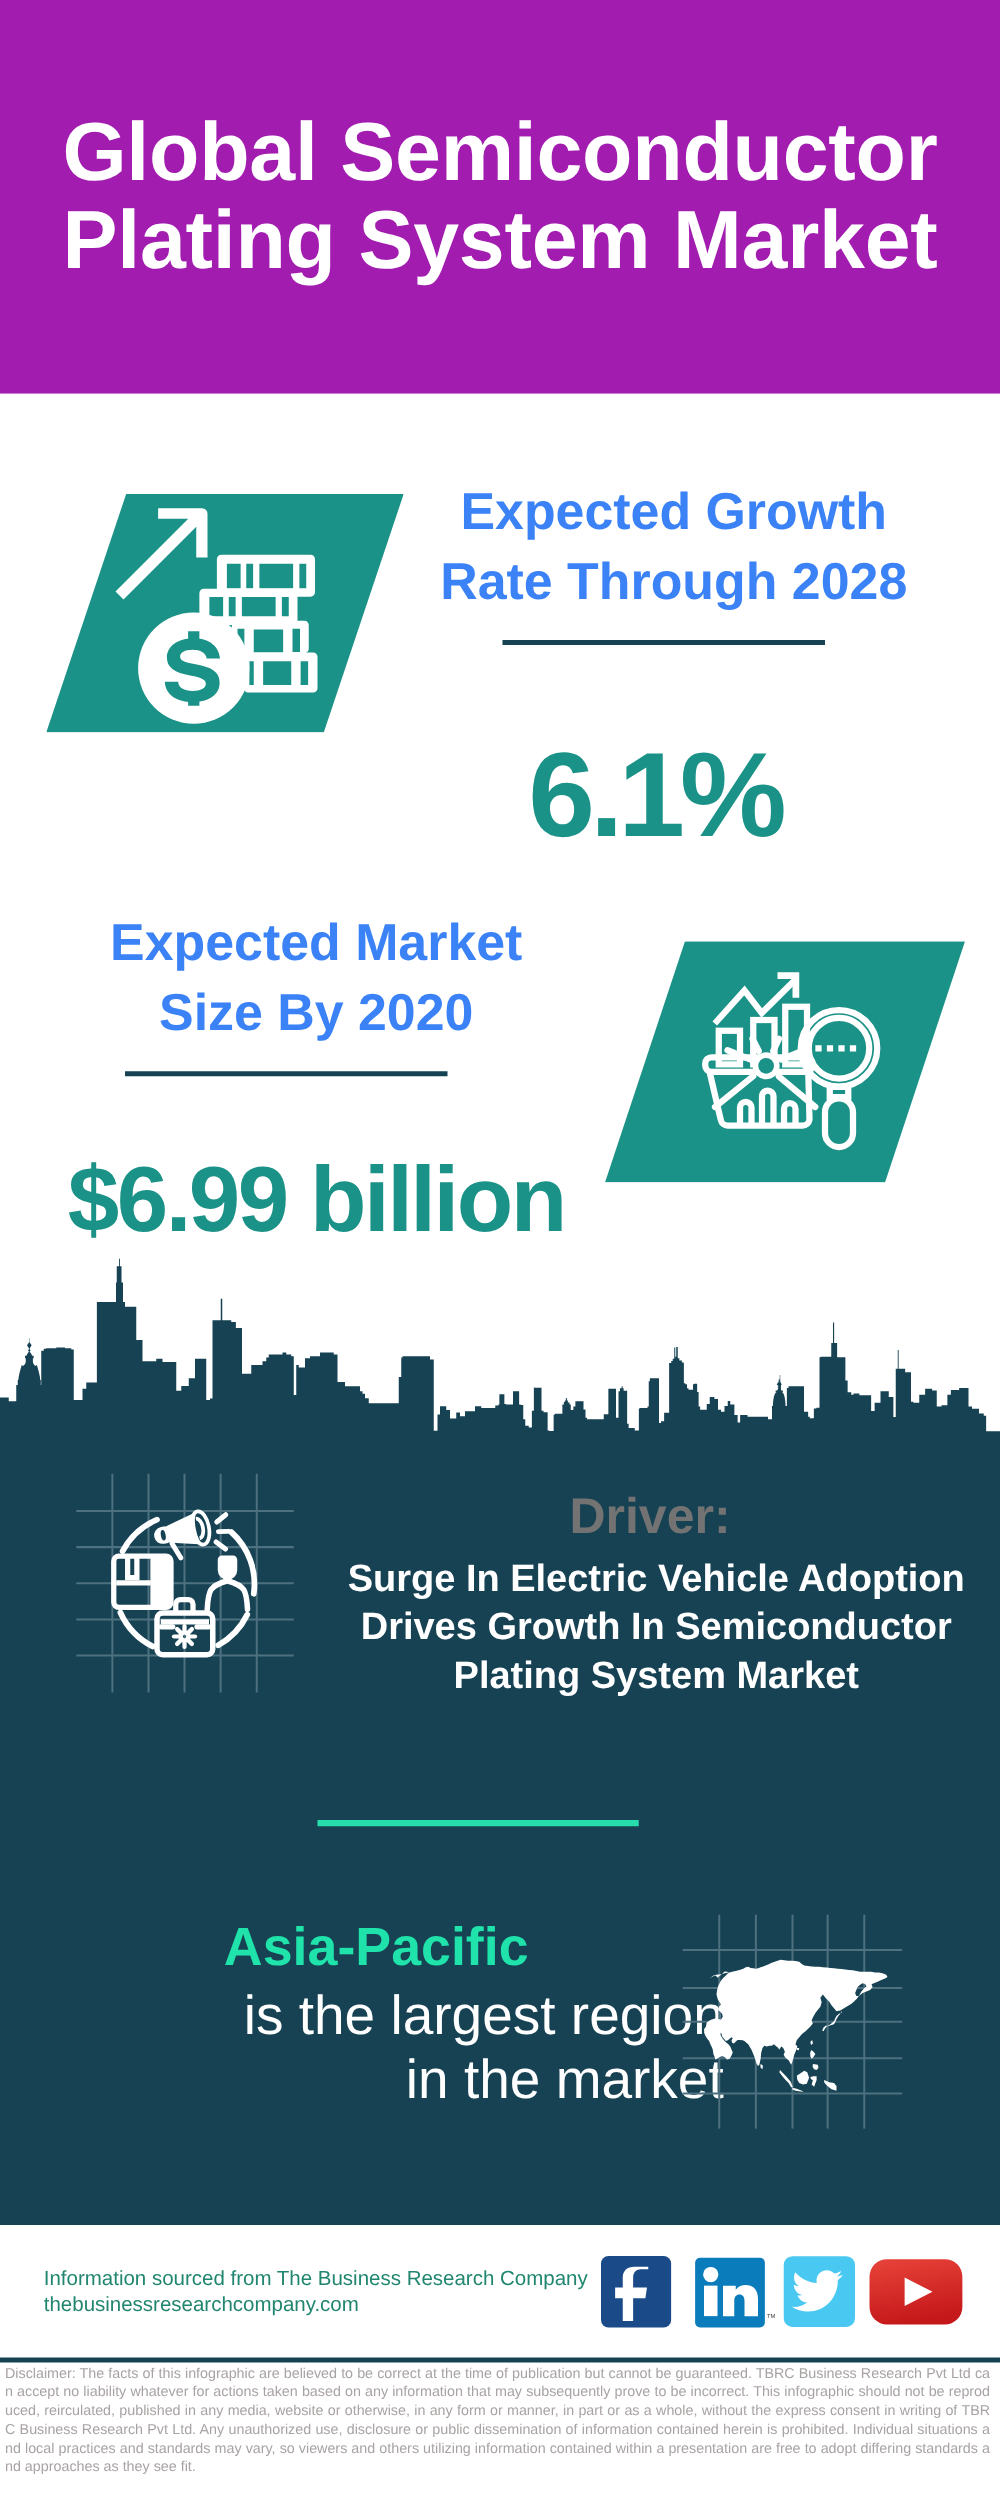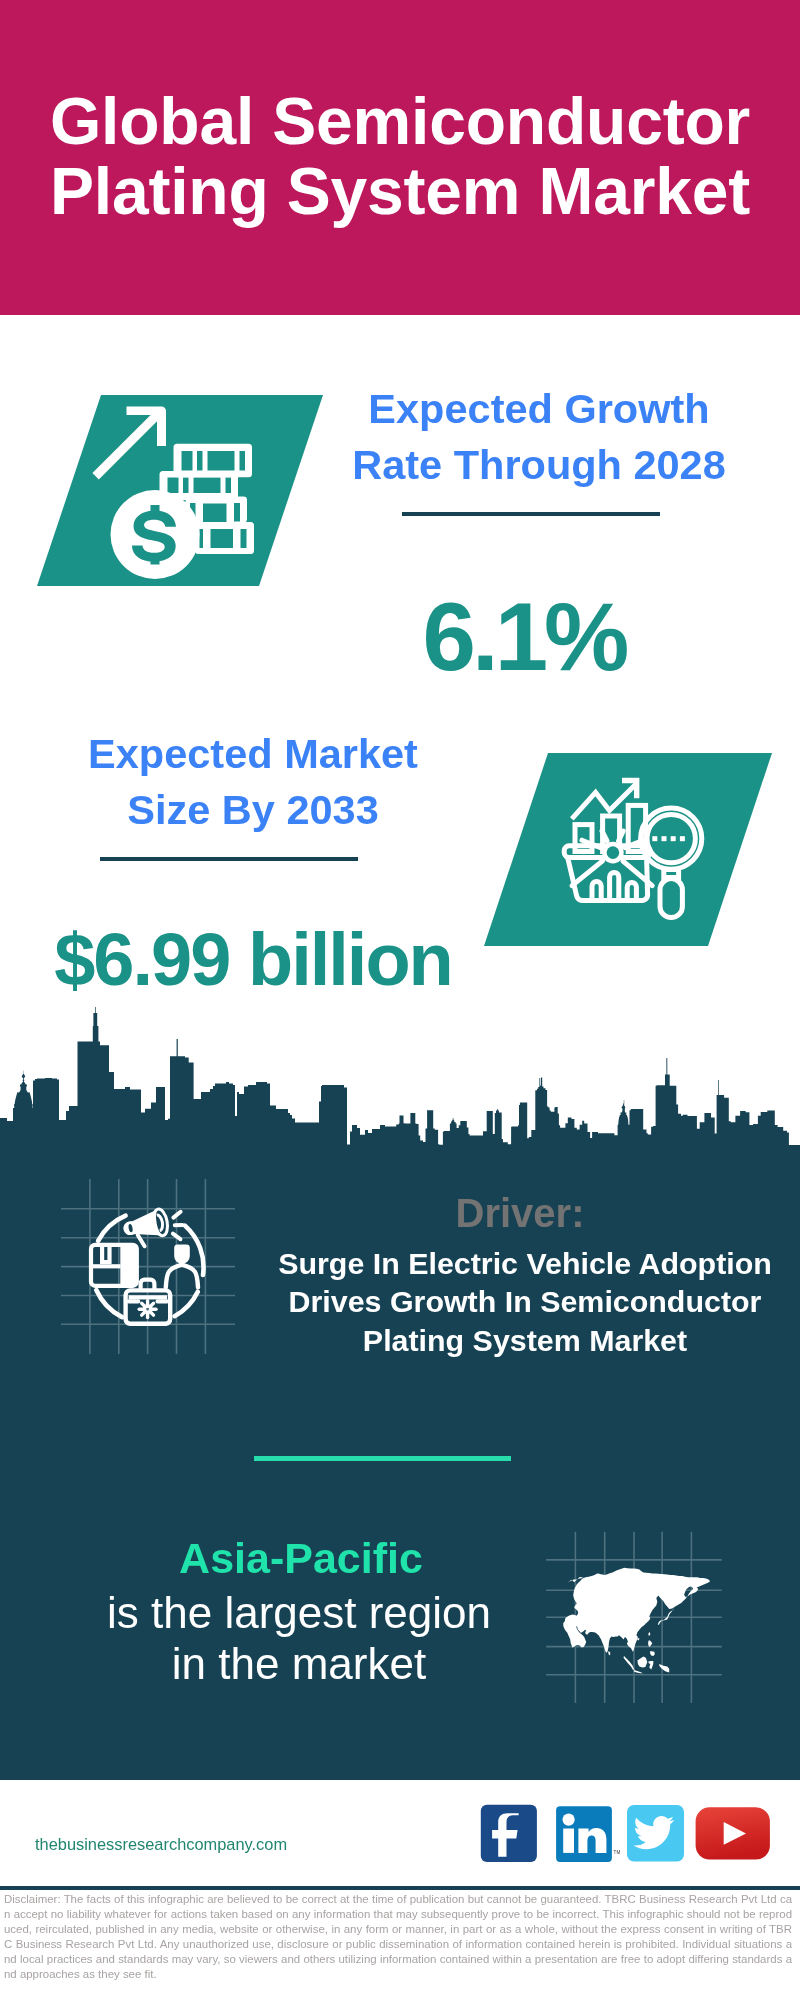--- a/index.html
+++ b/index.html
@@ -2,21 +2,21 @@
 <html><head>
 <meta charset="utf-8">
 <title>Infographic</title>
 <style>
   * { margin:0; padding:0; box-sizing:border-box; }
   html,body { width:800px; height:2000px; }
   body { font-family:"Liberation Sans", sans-serif; background:#ffffff; overflow:hidden; }
   .page { position:relative; width:800px; height:2000px; background:#fff; overflow:hidden; }
 
   
-  .header { position:absolute; left:0; top:0; width:800px; height:315px; background:#be185d;padding-left:40px; }
+  .header { position:absolute; left:0; top:0; width:800px; height:315px; background:#a21caf;padding-left:40px; }
   .header h1 { position:absolute; left:0; top:87px; width:800px; text-align:center;
      color:#fff; font-size:66px; font-weight:bold; line-height:69.5px; letter-spacing:-0.2px; }
 
   
   .white { position:absolute; left:0; top:315px; width:800px; height:830px; background:#fff; }
 
   
   .pgram { position:absolute; background:#1b9287; }
   #pg1 { left:37px; top:395px; width:286px; height:191px;
          clip-path:polygon(64px 0, 286px 0, 222px 191px, 0 191px); }
@@ -47,21 +47,21 @@
   
   #driver-label { position:absolute; left:240px; top:1191px; width:560px; text-align:center;
       color:#737373; font-weight:bold; font-size:40px; line-height:44px; }
   #driver-text { position:absolute; left:245px; top:1244px; width:560px; text-align:center;
       color:#fff; font-weight:bold; font-size:30.4px; line-height:38.4px; }
   #mid-rule { position:absolute; left:254px; top:1456px; width:257px; height:5px; background:#27ddab; }
 
   
   #region-label { position:absolute; left:21px; top:1534px; width:560px; text-align:center;
       color:#1fe3aa; font-weight:bold; font-size:43px; line-height:48px; }
-  #region-text { position:absolute; left:19px; top:1588px; width:560px; text-align:center;
+  #region-text { position:absolute; left:19px; top:1588px; width:560px; text-align:right;
       color:#fff; font-weight:normal; font-size:44px; line-height:50.5px; }
 
   
   .footer { position:absolute; left:0; top:1780px; width:800px; height:220px; background:#fff; }
   .src { position:absolute; left:35px; color:#21866f; font-size:16.4px; }
   #src-line1 { top:1814px; }
   #src-line2 { top:1835px; }
   .divider { position:absolute; left:0; top:1886px; width:800px; height:4px; background:#164253; }
   #disclaimer { position:absolute; left:4px; top:1892px; width:788px; color:#a9a3a3;
       font-size:11.45px; line-height:14.9px; text-align:justify; word-break:break-all;
@@ -135,21 +135,21 @@
 <rect x="652.3" y="836.2" width="5.0" height="5.0" fill="#fff"></rect>
 <rect x="661.5" y="836.2" width="5.0" height="5.0" fill="#fff"></rect>
 <rect x="670.7" y="836.2" width="5.0" height="5.0" fill="#fff"></rect>
 <rect x="679.9" y="836.2" width="5.0" height="5.0" fill="#fff"></rect>
 <path d="M663.8,869.4 h14.8 v8.2 h-14.8 z" fill="none" stroke="#fff" stroke-width="5.0"></path>
 <rect x="660.0" y="878.6" width="22.4" height="39.0" rx="11.2" fill="none" stroke="#fff" stroke-width="5.0"></rect>
   </svg>
 
   <div class="stat-head" id="g2head">
       <div>Expected Market</div>
-      <div>Size By 2033</div>
+      <div>Size By 2020</div>
     </div>
   <div class="rule" id="g2rule"></div>
   <div class="stat-val" id="g2val">$6.99 billion</div>
 
   <svg class="skyline" viewBox="0 0 800 146" preserveAspectRatio="none">
       <path fill="#164253" d="M0,112.0 H7.0 V115.0 H13.0 V102.0 H14.2 V98.0 H15.3 V95.0 H31.5 V98.0 H32.6 V102.0 H33.0 V74.5 H35.0 V73.0 H37.0 V72.5 H45.0 V72.0 H52.0 V72.5 H57.0 V73.5 H59.0 V74.5 V114.0 H66.0 V105.0 H69.0 V100.0 H77.5 V35.6 H92.8 V20.0 H93.4 V7.0 H95.2 V1.0 H95.9 V7.0 H97.2 V20.0 H98.4 V35.6 H100.0 V39.3 H109.0 V66.0 H114.0 V83.0 H125.0 V81.0 H130.0 V83.5 H141.0 V106.5 H145.0 V102.7 H151.0 V96.5 H156.0 V81.0 H165.0 V114.0 H168.0 V112.7 H170.0 V50.2 H176.6 V33.0 H177.8 V50.2 H185.0 V51.5 H188.7 V56.4 H193.6 V93.0 H201.0 V86.0 H210.0 V83.0 H213.0 V80.0 H215.0 V77.5 H226.0 V76.0 H229.0 V77.5 H233.0 V79.0 H235.0 V110.0 H237.0 V86.0 H239.0 V88.0 H244.0 V80.5 H248.0 V79.0 H256.0 V76.0 H267.0 V77.5 H270.0 V99.5 H276.0 V103.0 H288.0 V107.0 H290.0 V109.0 H292.0 V112.5 H295.0 V116.6 H319.0 V95.5 H321.0 V80.0 H322.0 V79.0 H344.0 V81.6 H347.0 V138.5 H350.0 V125.5 H352.0 V119.0 H357.0 V122.0 H360.0 V128.8 H365.0 V124.0 H368.0 V127.0 H372.0 V123.0 H380.0 V119.0 H385.0 V120.4 H396.2 V118.4 H398.7 V117.6 H399.5 V109.4 H403.5 V117.2 H404.8 V117.6 H410.4 V107.0 H415.3 V117.6 H416.5 V118.0 H418.6 V129.4 H420.2 V134.6 H423.0 V135.9 H425.5 V122.5 H427.1 V103.8 H427.5 V104.2 H433.2 V122.5 H434.8 V123.7 H438.1 V138.3 H439.3 V138.7 H442.9 V125.7 H443.8 V124.9 H449.9 V117.6 H451.1 V115.5 H451.9 V114.3 H452.7 V112.3 H453.5 V114.3 H454.3 V116.0 H455.6 V117.6 H456.6 V122.0 H458.7 V119.2 H460.3 V115.0 H466.8 V121.6 H468.4 V128.1 H469.6 V129.4 H483.0 V125.3 H486.7 V105.0 H492.8 V128.1 H494.8 V107.0 H496.0 V104.6 H497.3 V102.9 H498.1 V104.6 H498.9 V106.6 H501.7 V133.0 H502.9 V136.3 H507.8 V138.3 H511.1 V120.8 H511.9 V120.4 H518.0 V119.2 H519.0 V98.9 H519.9 V96.5 H527.2 V132.3 H528.8 V131.0 H531.3 V124.1 H535.3 V84.3 H537.0 V82.7 H538.2 V81.0 H539.4 V72.0 H540.2 V79.4 H541.0 V71.5 H542.2 V80.6 H543.5 V82.3 H545.5 V83.9 H547.1 V100.5 H548.3 V101.4 H549.6 V104.6 H550.8 V105.8 H554.4 V101.4 H555.2 V100.9 H557.7 V107.5 H558.9 V119.2 H560.1 V121.7 H565.4 V117.2 H567.8 V111.5 H571.5 V113.1 H574.4 V121.7 H576.8 V123.4 H579.6 V118.8 H582.2 V114.8 H584.2 V117.5 H587.5 V126.0 H590.1 V131.9 H592.1 V126.0 H598.0 V127.3 H614.4 V129.3 H617.6 V118.8 H621.6 V112.2 H622.6 V108.3 H623.3 V100.0 H623.8 V94.0 H624.2 V100.0 H624.7 V108.3 H625.4 V112.2 H626.8 V118.8 H629.5 V104.3 H630.8 V103.0 H643.2 V123.4 H646.5 V127.3 H647.8 V128.6 H651.1 V120.7 H653.1 V120.1 H655.6 V79.7 H656.6 V79.3 H665.0 V68.4 H666.4 V52.0 H667.3 V68.4 H669.7 V79.7 H676.3 V98.4 H678.1 V107.8 H681.0 V109.7 H682.8 V108.8 H687.5 V110.1 H696.9 V122.8 H699.7 V116.2 H704.4 V106.9 H711.0 V111.6 H714.7 V127.5 H716.6 V89.0 H718.2 V74.0 H718.9 V89.0 H724.1 V91.8 H728.8 V115.3 H730.7 V116.2 H735.4 V109.7 H740.1 V105.0 H745.7 V106.3 H749.4 V119.1 H753.2 V118.1 H757.9 V109.7 H760.7 V105.9 H767.3 V104.4 H774.8 V119.1 H777.6 V120.9 H783.2 V124.7 H787.0 V126.6 H788.9 V147.0 H800.0 V146 H0 Z"></path>
       <path fill="#164253" d="M14.6,100.0 C14.6,96.0 15.6,92.0 17.4,86.0 C19.0,88.0 20.6,84.0 20.6,83.5  L20.6,80.5 L20.0,80.5 L20.0,78.5 L21.2,78.5  C21.4,77.5 22.4,76.4 23.0,75.6  L23.0,74.8 L22.6,74.8 L22.6,73.8 L23.1,73.8 L23.1,72.6  L21.6,70.2 L23.3,67.8 L23.3,64.5 L23.6,64.5 L23.6,67.8  L25.3,70.2 L23.8,72.6 L23.8,73.8 L24.3,73.8 L24.3,74.8 L23.9,74.8  L23.9,75.6 C24.5,76.4 25.5,77.5 25.7,78.5  L26.9,78.5 L26.9,80.5 L26.3,80.5 L26.3,83.5  C26.3,84.0 27.9,88.0 29.5,86.0 C31.3,92.0 32.3,96.0 32.3,100.0 Z"></path>
       <path fill="#164253" d="M618.30,119.8 C618.30,113.6 619.73,107.1 621.00,108.6 L621.00,108.0 L620.50,108.0 L620.50,106.4 L621.80,106.4 C622.12,105.5 622.12,105.5 622.60,104.6 L622.60,104.2 L622.25,104.2 L622.25,103.3 L622.70,103.3 L622.70,103.0 L621.40,101.4 L622.75,99.8 L623.15,97.2 L623.65,97.2 L624.05,99.8 L625.40,101.4 L624.10,103.0 L624.10,103.3 L624.55,103.3 L624.55,104.2 L624.20,104.2 L624.20,104.6 C624.68,105.5 624.68,105.5 625.00,106.4 L626.30,106.4 L626.30,108.0 L625.80,108.0 L625.80,108.6 C627.07,107.1 628.50,113.6 628.50,119.8 Z"></path>
     </svg>
 
@@ -239,20 +239,21 @@
 <path d="M648.8,1640.2 L650.3,1640.8 L652.3,1643.2 L650.8,1645.6 L649.3,1646.9 L648.3,1645.0 L648.1,1642.6 L648.8,1640.2 Z" fill="#fff"></path>
 <path d="M650.3,1651.1 L654.3,1651.7 L654.8,1654.2 L653.3,1656.0 L651.3,1655.4 L650.1,1653.6 L650.3,1651.1 Z" fill="#fff"></path>
 <path d="M659.3,1664.0 L663.3,1665.8 L667.2,1666.4 L669.2,1668.8 L669.2,1672.5 L665.2,1671.3 L661.3,1668.2 L659.3,1665.8 L659.3,1664.0 Z" fill="#fff"></path>
 <path d="M608.5,1651.1 L610.3,1652.4 L610.0,1655.4 L608.5,1654.2 L608.3,1652.4 L608.5,1651.1 Z" fill="#fff"></path>
 <path d="M649.8,1631.9 L650.3,1634.7 L648.8,1635.9 L648.3,1633.4 L649.8,1631.9 Z" fill="#fff"></path>
 <path d="M637.4,1638.3 L639.4,1638.3 L638.9,1640.4 L637.2,1639.5 L637.4,1638.3 Z" fill="#fff"></path>
 <path d="M670.7,1596.8 L671.7,1599.9 L671.2,1605.4 L670.2,1606.6 L669.7,1602.9 L670.0,1599.3 L670.7,1596.8 Z" fill="#fff"></path>
   </svg>
 
   <div class="footer"></div>
+  <div class="src" id="src-line1">Information sourced from The Business Research Company</div>
   <div class="src" id="src-line2">thebusinessresearchcompany.com</div>
   <svg class="icon" id="social-icons" style="left:475px;top:1800px;width:305px;height:70px" viewBox="475 1800 305 70">
     <defs>
       <linearGradient id="ytg" x1="0" y1="0" x2="0.25" y2="1">
         <stop offset="0" stop-color="#e8443a"></stop>
           <stop offset="1" stop-color="#c5181a"></stop>
       </linearGradient>
     </defs>
     <g>
       <rect x="480.8" y="1804.8" width="56.1" height="57.2" rx="6" fill="#1a4a88"></rect>

